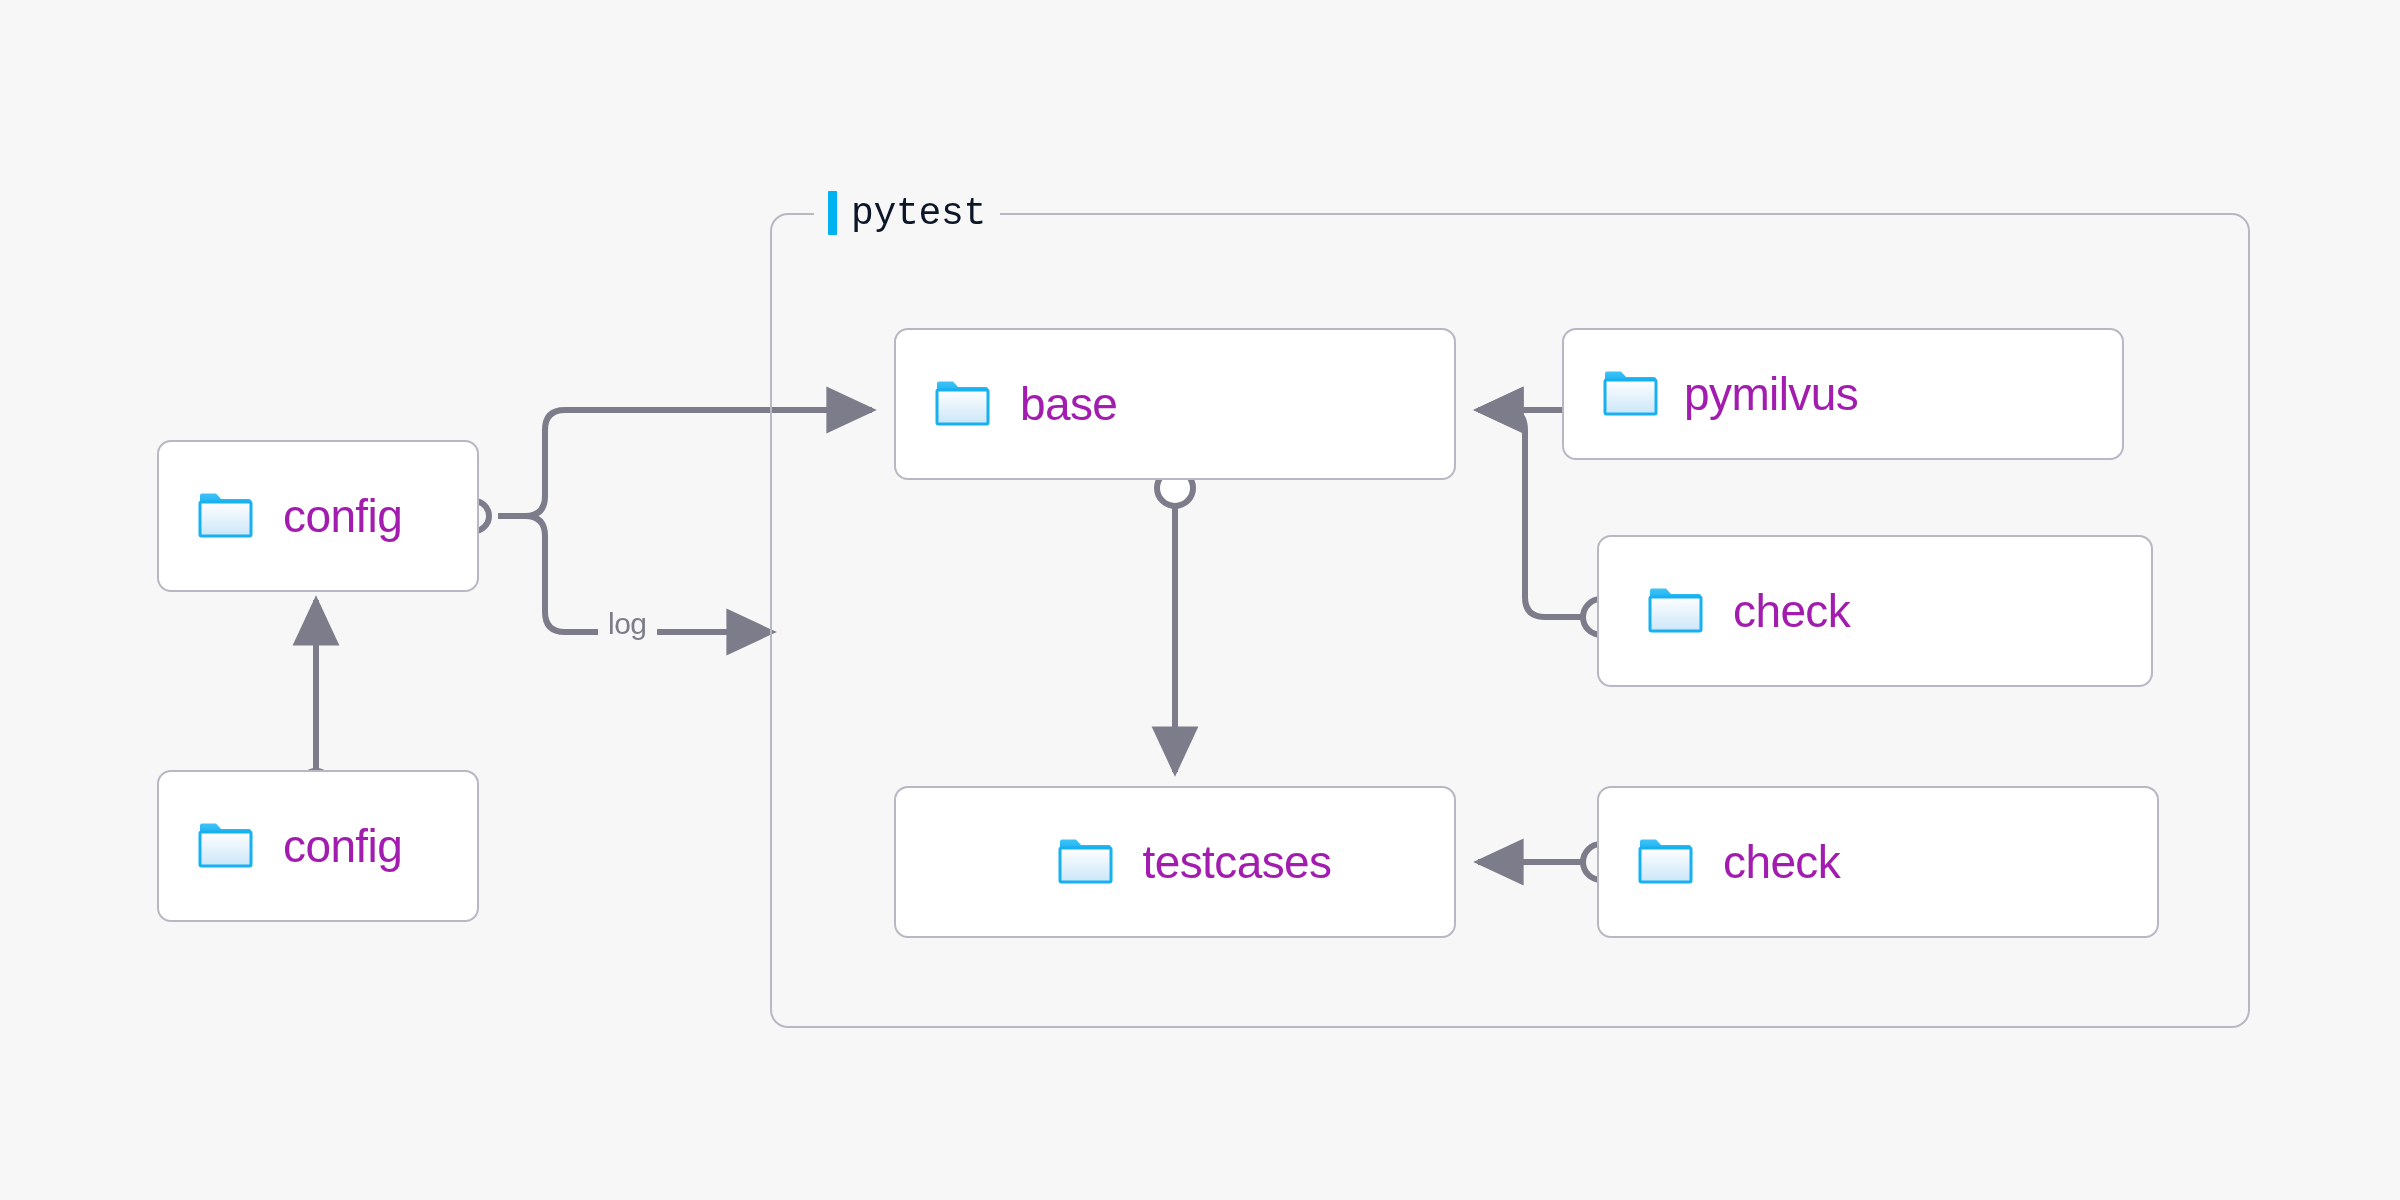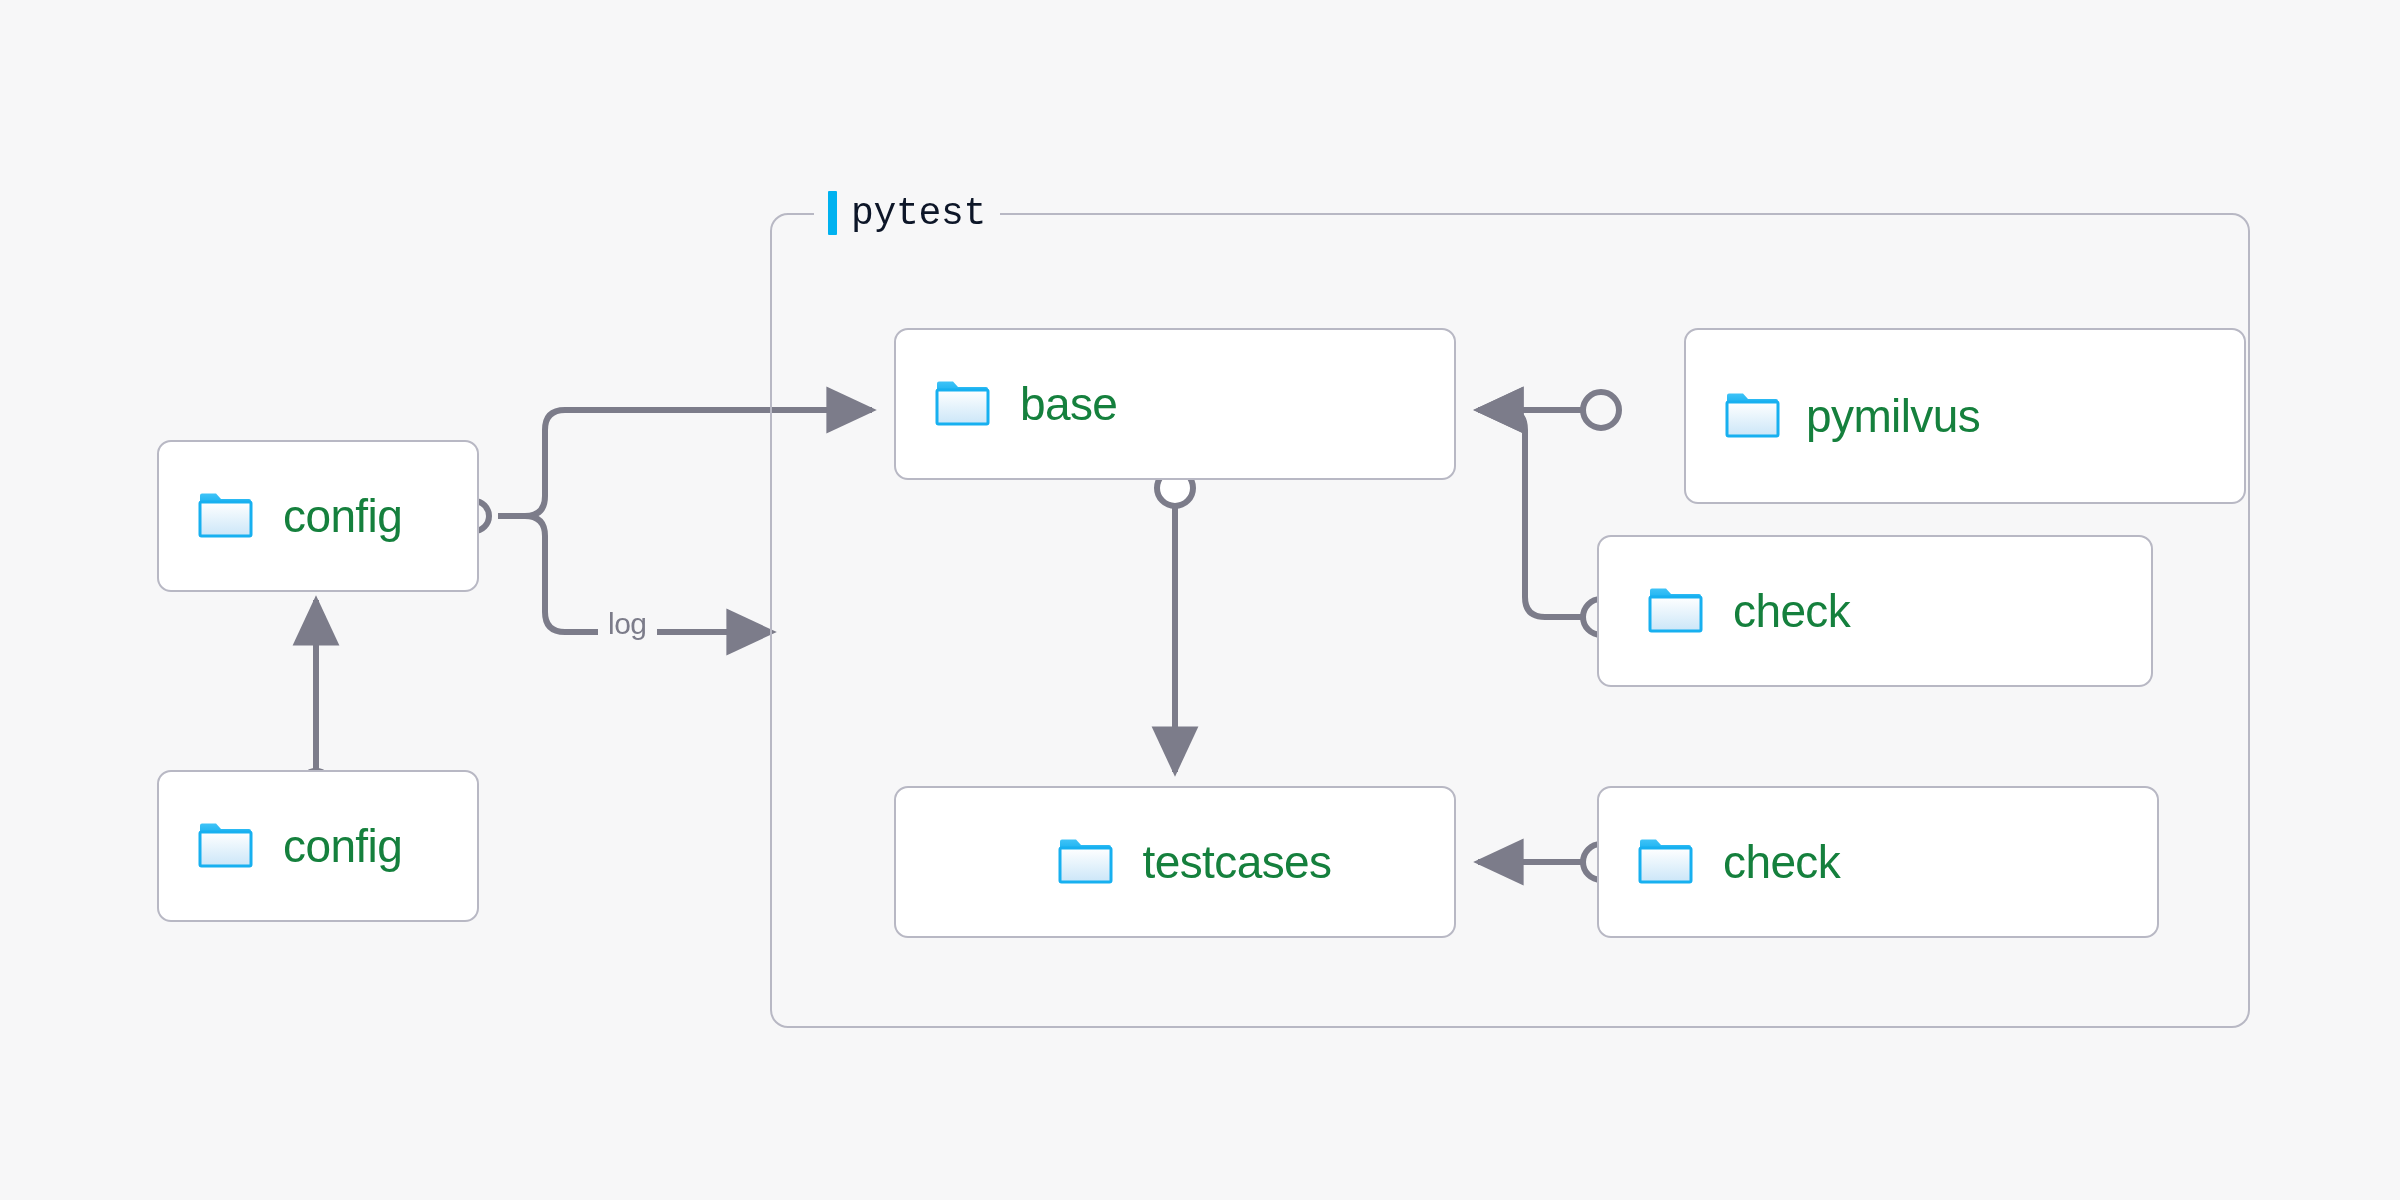--- a/index.html
+++ b/index.html
@@ -64,21 +64,21 @@
     background: #ffffff;
     border: 2px solid #b8b8c4;
     border-radius: 14px;
     display: flex;
     align-items: center;
     padding-left: 38px;
     gap: 28px;
   }
   .node-label {
     font-size: 46px;
-    color: #15803d;
+    color: #a21caf;
     letter-spacing: -0.6px;
     white-space: nowrap;
     font-weight: 400;
   }
   .folder-icon {
     flex: 0 0 auto;
     width: 58px;
     height: 50px;
     display: block;
   }
@@ -171,21 +171,21 @@
   </div>
 
   <div class="node" style="left:894px; top:786px; width:562px; height:152px;justify-content:center;">
     <svg class="folder-icon" viewBox="0 0 58 50">
       <path d="M3,9 L3,4.5 A2,2 0 0 1 5,2.5 L19,2.5 L24,8 L52,8 A2,2 0 0 1 54,10 L54,15 L3,15 Z" fill="url(#folderTabGrad)"></path>
       <rect x="3" y="11" width="51" height="34" rx="1.5" fill="url(#folderGrad)" stroke="#17b0f0" stroke-width="3"></rect>
     </svg>
     <span class="node-label">testcases</span>
   </div>
 
-  <div class="node" style="left:1684px; top:328px; width:562px; height:176px;gap:24px;">
+  <div class="node" style="left:1562px; top:328px; width:562px; height:132px;gap:24px;">
     <svg class="folder-icon" viewBox="0 0 58 50">
       <path d="M3,9 L3,4.5 A2,2 0 0 1 5,2.5 L19,2.5 L24,8 L52,8 A2,2 0 0 1 54,10 L54,15 L3,15 Z" fill="url(#folderTabGrad)"></path>
       <rect x="3" y="11" width="51" height="34" rx="1.5" fill="url(#folderGrad)" stroke="#17b0f0" stroke-width="3"></rect>
     </svg>
     <span class="node-label">pymilvus</span>
   </div>
 
   <div class="node" style="left:1597px; top:535px; width:556px; height:152px;padding-left:48px;">
     <svg class="folder-icon" viewBox="0 0 58 50">
       <path d="M3,9 L3,4.5 A2,2 0 0 1 5,2.5 L19,2.5 L24,8 L52,8 A2,2 0 0 1 54,10 L54,15 L3,15 Z" fill="url(#folderTabGrad)"></path>

